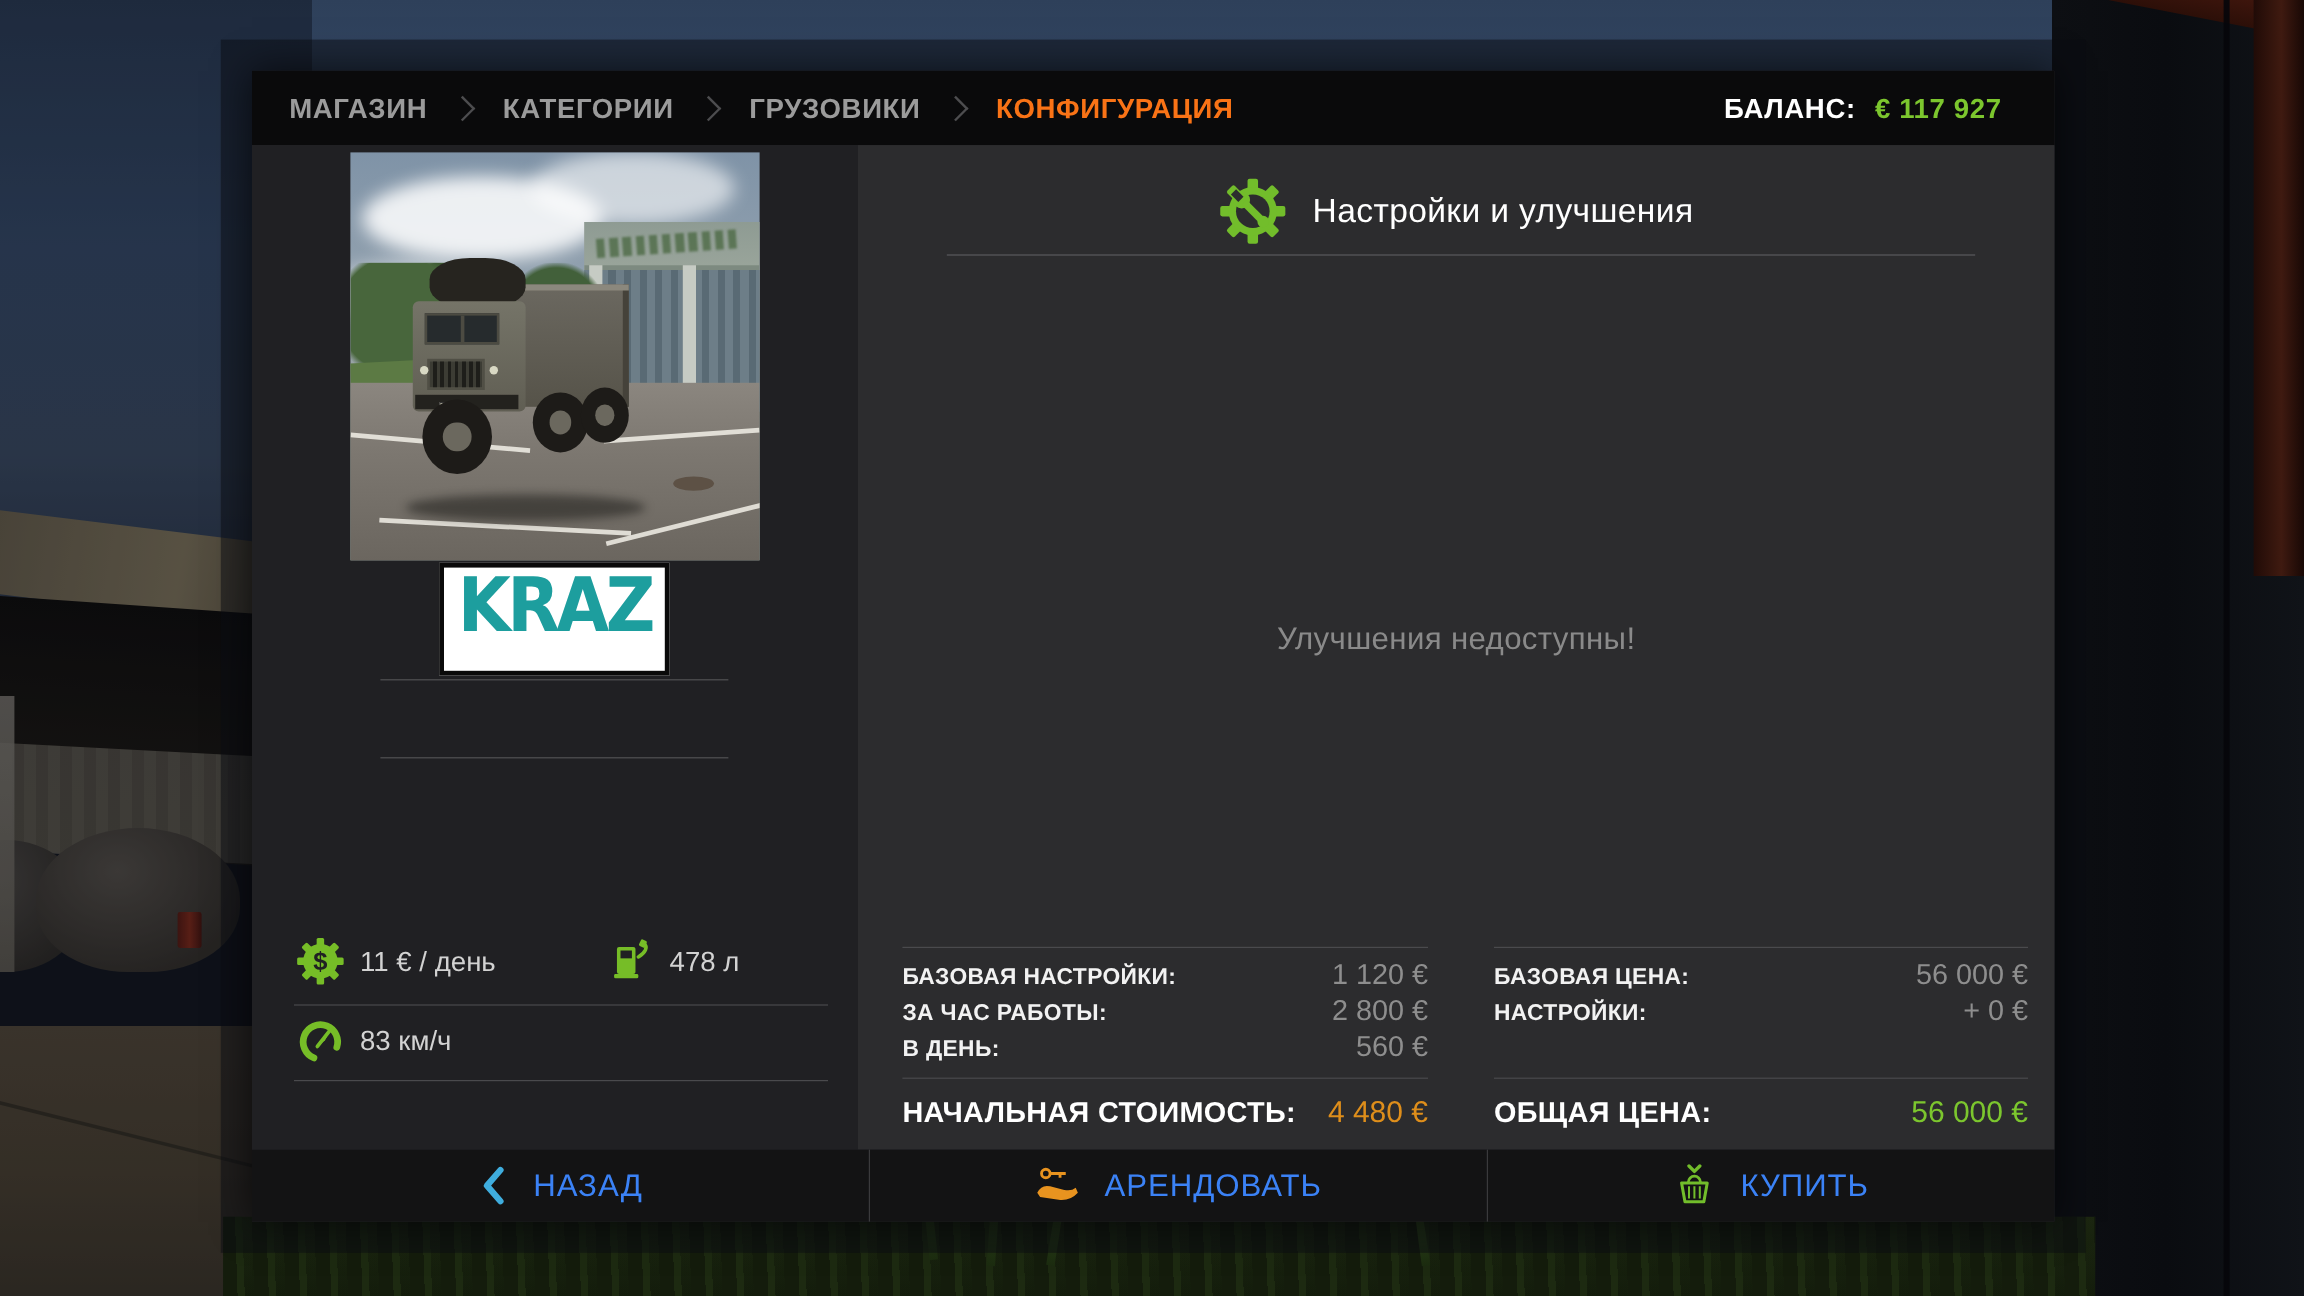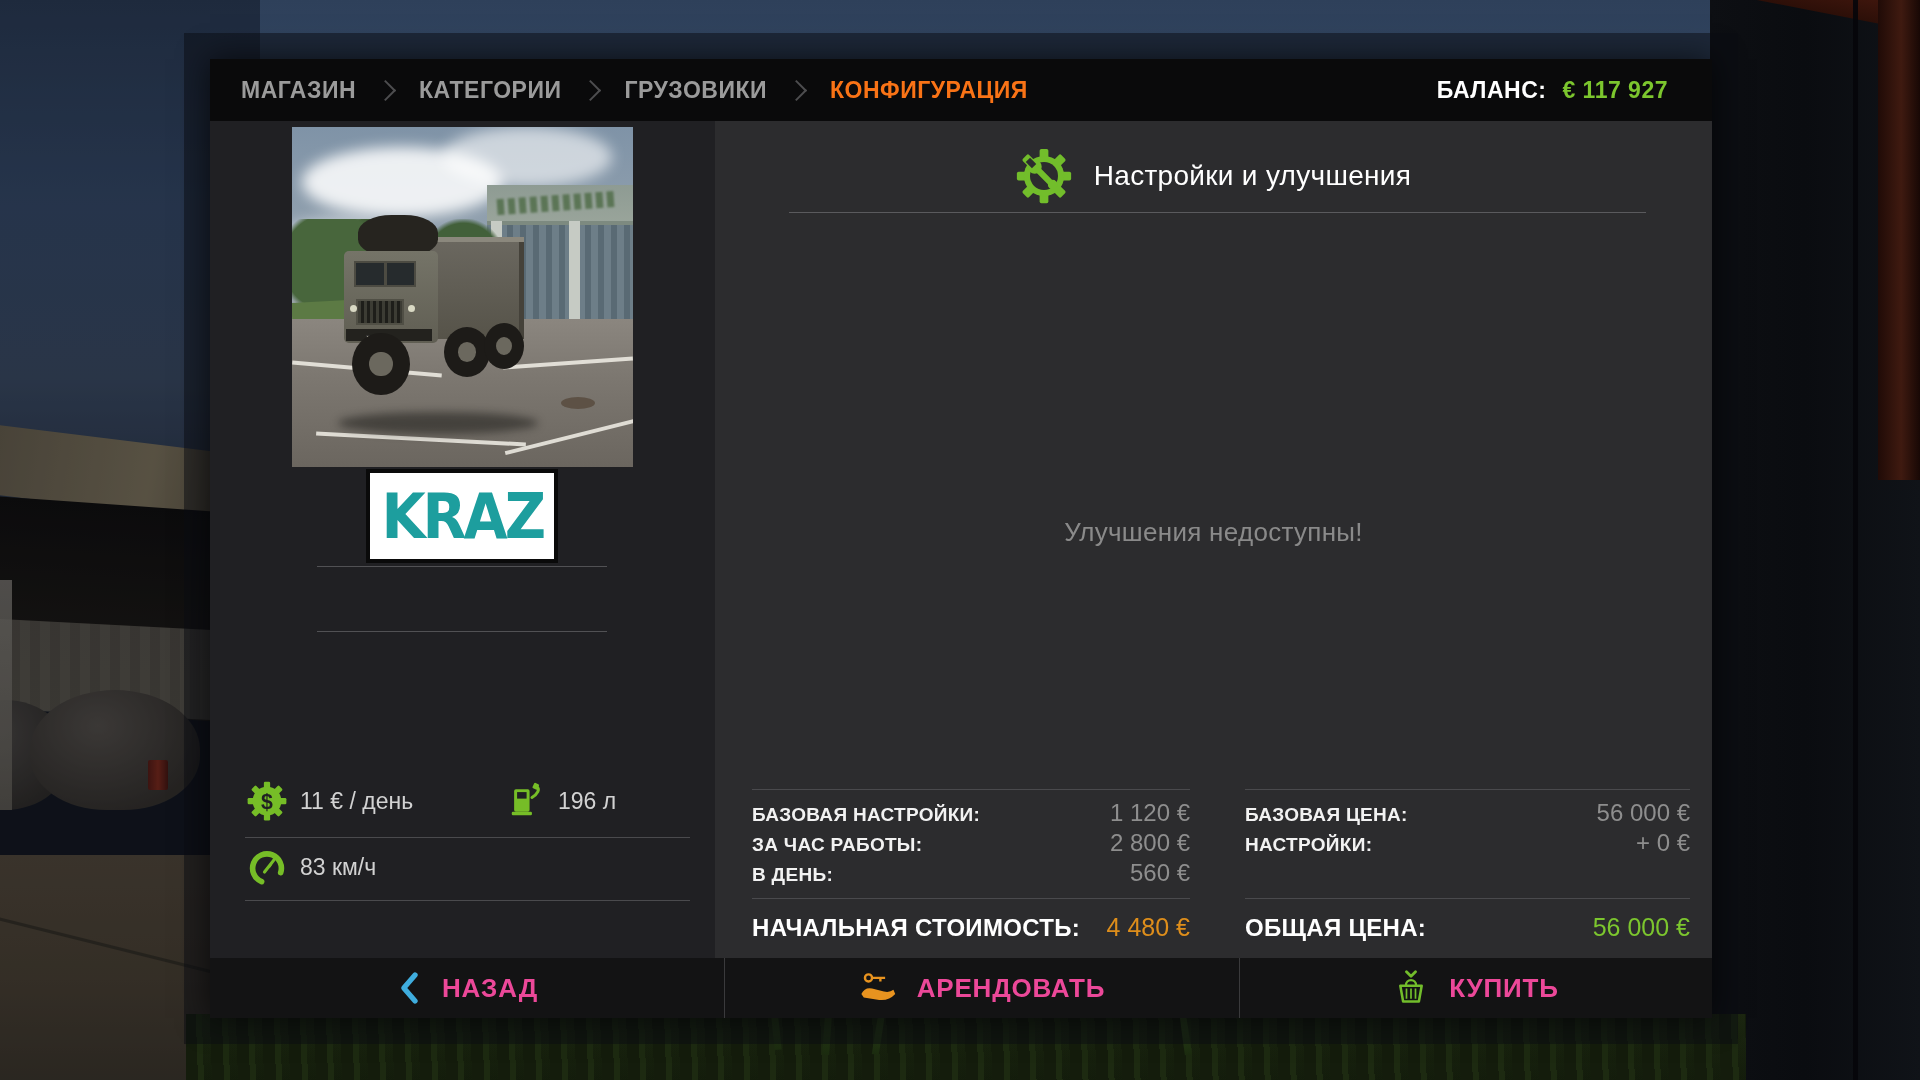--- a/index.html
+++ b/index.html
@@ -115,21 +115,21 @@
   .t-plate { position:absolute; left:22px; top:120px; width:22px; height:10px; background:#ddd9c2;
              border:1px solid #333; }
   .t-bumper { position:absolute; left:2px; top:114px; width:86px; height:12px; background:#23221e; }
   .t-wheel { position:absolute; border-radius:50%; background:#1d1b18; }
   .t-hub { position:absolute; left:30%; top:30%; width:40%; height:40%; border-radius:50%; background:#6b685e; }
   .t-shadow { position:absolute; left:-6px; bottom:-4px; width:200px; height:22px; border-radius:50%;
               background:rgba(10,10,8,.45); filter:blur(4px); }
 
   
   #logo { position:absolute; left:156px; top:410px; width:192px; height:94px; background:#ffffff;
-          border:4px solid #0a0a0a; display:flex; align-items:center; justify-content:center; }
+          border:4px solid #0a0a0a; display:flex; align-items:flex-start; justify-content:center; }
   #logo span { font-family:"DejaVu Sans", sans-serif; font-weight:900; font-size:56px; color:#1d9e9e;
                letter-spacing:-3px; transform:scaleY(1.12) scaleX(1.02); }
   .lp-divider { position:absolute; left:107px; width:290px; height:1px; background:#515154; }
   #vehicle-name { position:absolute; left:0; top:516px; width:505px; text-align:center;
                   font-size:27px; color:#ececec; }
 
   
   .stat { position:absolute; display:flex; align-items:center; gap:13px;
           font-size:23px; color:#d2d2d2; }
   .stat svg { flex:0 0 auto; }
@@ -158,21 +158,21 @@
   .pb-total-label { font-size:24px; font-weight:bold; color:#ffffff; letter-spacing:.3px; }
   .pb-total-value.orange { font-size:25px; color:#de8e1b; }
   .pb-total-value.green  { font-size:25px; color:#7cc62e; }
   .pb-spacer { height:30px; }
 
   
   #footer { position:absolute; left:0; top:899px; width:1502px; height:60px; background:#131314;
             display:flex; }
   .f-btn { height:100%; display:flex; align-items:center; justify-content:center; gap:20px;
            cursor:pointer; }
-  .f-btn .f-label { font-size:26px; font-weight:bold; color:#ec4899; letter-spacing:.8px; }
+  .f-btn .f-label { font-size:26px; font-weight:normal; color:#3b82f6; letter-spacing:.8px; }
   #btn-back { width:515px; border-right:1px solid #3a3a3c; }
   #btn-lease { width:515px; border-right:1px solid #3a3a3c; }
   #btn-buy { flex:1; }
 </style>
 </head>
 <body>
 
 <div id="bg">
   <div class="bg-sky"></div>
   <div class="bg-shed-roof"></div>
@@ -288,21 +288,21 @@
     <span>11 € / день</span>
   </div>
   <div class="stat" style="left:297px; top:722px;">
     <svg width="38" height="40" viewBox="0 0 64 64">
       <rect x="12" y="12" width="26" height="38" rx="3" fill="#76bd27"></rect>
       <rect x="17" y="17" width="16" height="11" fill="#202023"></rect>
       <rect x="8" y="50" width="34" height="6" rx="2" fill="#76bd27"></rect>
       <path d="M42 26 C 52 20, 56 12, 50 8" stroke="#76bd27" stroke-width="5" fill="none" stroke-linecap="round"></path>
       <rect x="44" y="2" width="9" height="10" rx="2" fill="#76bd27" transform="rotate(25 48 7)"></rect>
     </svg>
-    <span>196 л</span>
+    <span>478 л</span>
   </div>
   <div class="stats-divider" style="top:778px;"></div>
   <div class="stat" style="left:37px; top:788px;">
     <svg width="40" height="40" viewBox="0 0 64 64">
       <circle cx="32" cy="34" r="23" stroke="#76bd27" stroke-width="9" fill="none" stroke-dasharray="106 39" transform="rotate(112 32 34)" stroke-linecap="round"></circle>
       <path d="M30 38 L47 15 L38 32 Z" fill="#76bd27"></path>
       <path d="M28 40 L46 17" stroke="#76bd27" stroke-width="5" stroke-linecap="round"></path>
     </svg>
     <span>83 км/ч</span>
   </div>

